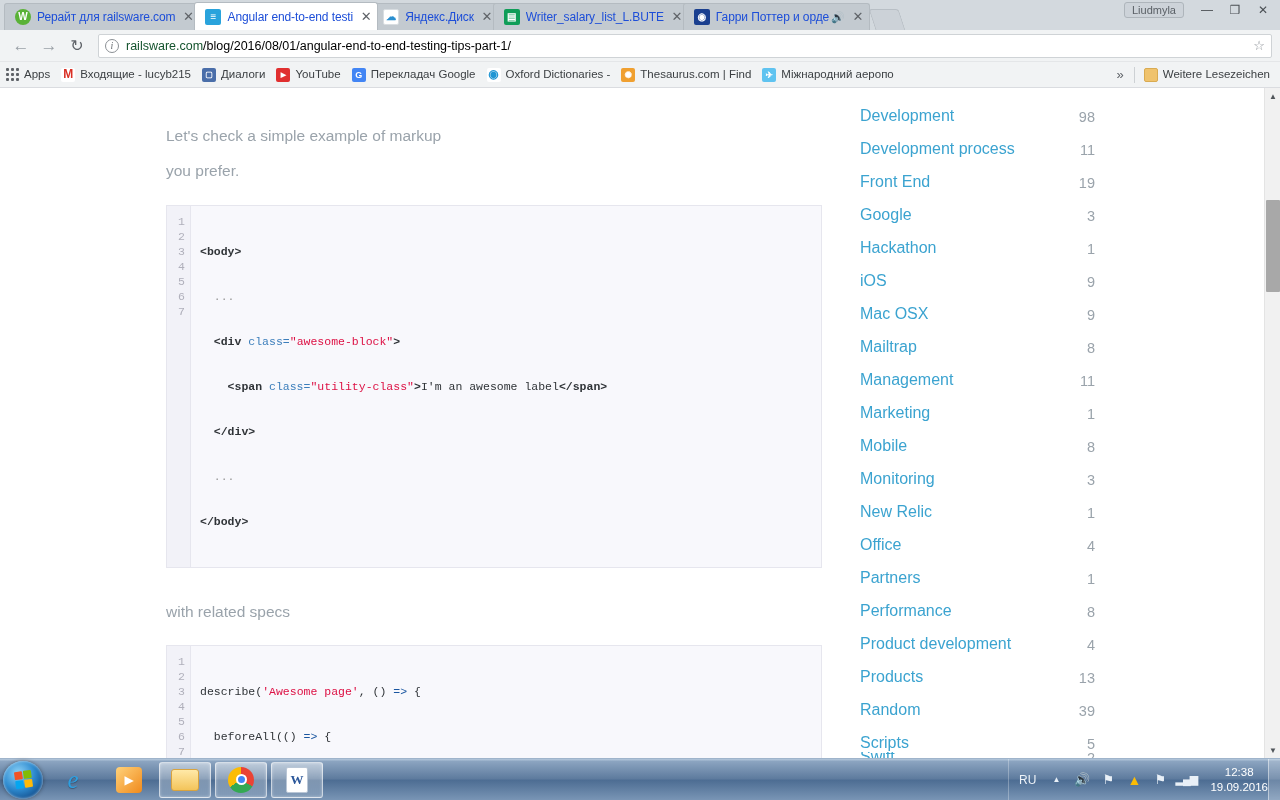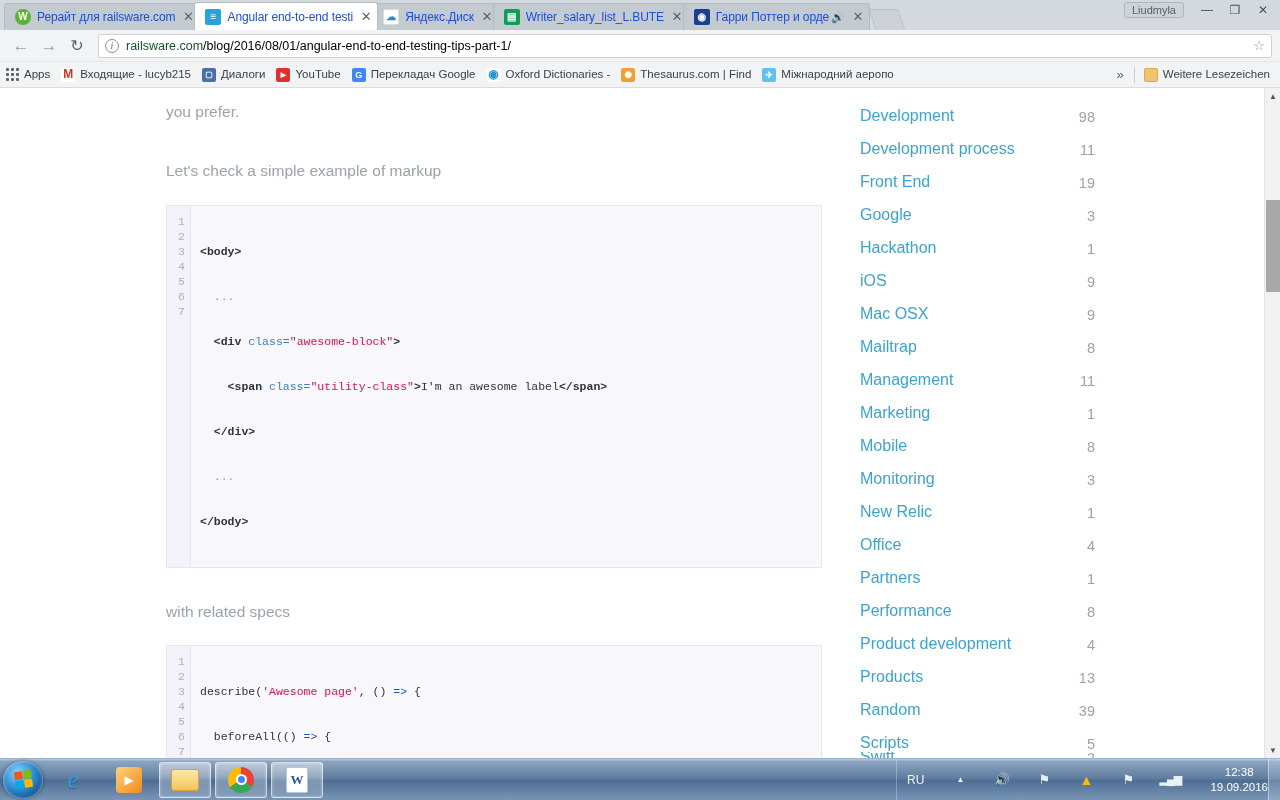--- a/index.html
+++ b/index.html
@@ -201,21 +201,21 @@
     display: flex; align-items: center; justify-content: center;
     border-radius: 3px;
   }
   .tb-item.running {
     background: linear-gradient(to bottom, rgba(255,255,255,.45), rgba(255,255,255,.12));
     border: 1px solid rgba(255,255,255,.6);
     box-shadow: 0 0 3px rgba(255,255,255,.4) inset;
   }
   .tray {
     margin-left: auto; height: 42px; display: flex; align-items: center;
-    padding-left: 10px; border-left: 1px solid rgba(255,255,255,.28); gap: 16px;
+    padding-left: 10px; border-left: 1px solid rgba(255,255,255,.28);
   }
   .tray .tlang { color: #eef3f8; font-size: 12px; margin-right: 10px; }
   .tray .ticon {
     width: 20px; height: 20px; margin-right: 6px; position: relative;
     display: flex; align-items: center; justify-content: center;
     color: #e9f0f7; font-size: 13px;
   }
   .clock {
     color: #fff; font-size: 11.5px; line-height: 15px; text-align: center;
     margin-left: 8px; margin-right: 12px;
@@ -337,22 +337,22 @@
         <span class="bmicon" style="background:#f0c36d;border:1px solid #d9ab52;"></span>
         <span class="bmlabel">Weitere Lesezeichen</span>
       </div>
     </div>
   </div>
 
   <div class="viewport">
 
     <div class="content-col">
 
+      <p class="para p2">Let's check a simple example of markup</p>
       <p class="para p1">you prefer.</p>
-      <p class="para p2">Let's check a simple example of markup</p>
 
       <div class="codeblock">
         <div class="gutter">
           <div>1</div>
           <div>2</div>
           <div>3</div>
           <div>4</div>
           <div>5</div>
           <div>6</div>
           <div>7</div>

